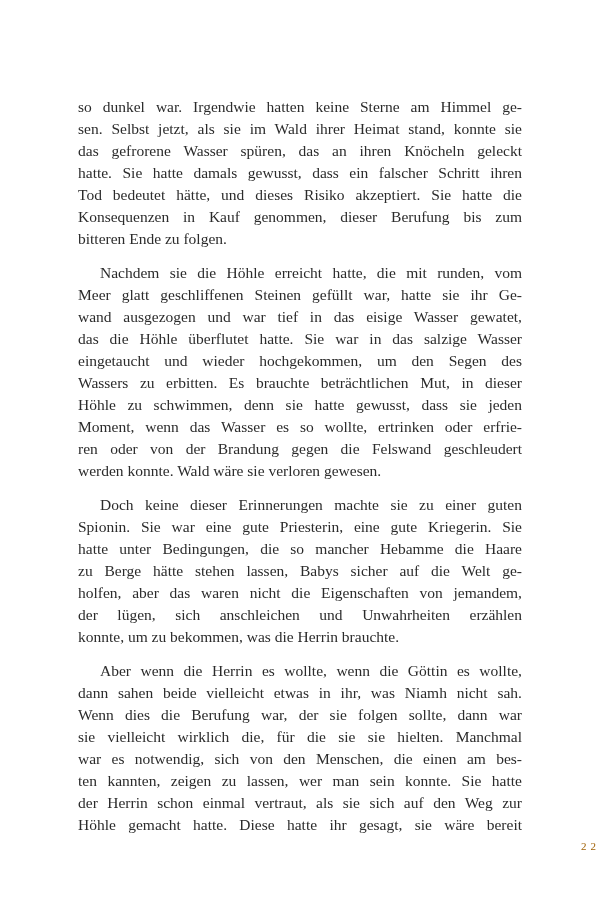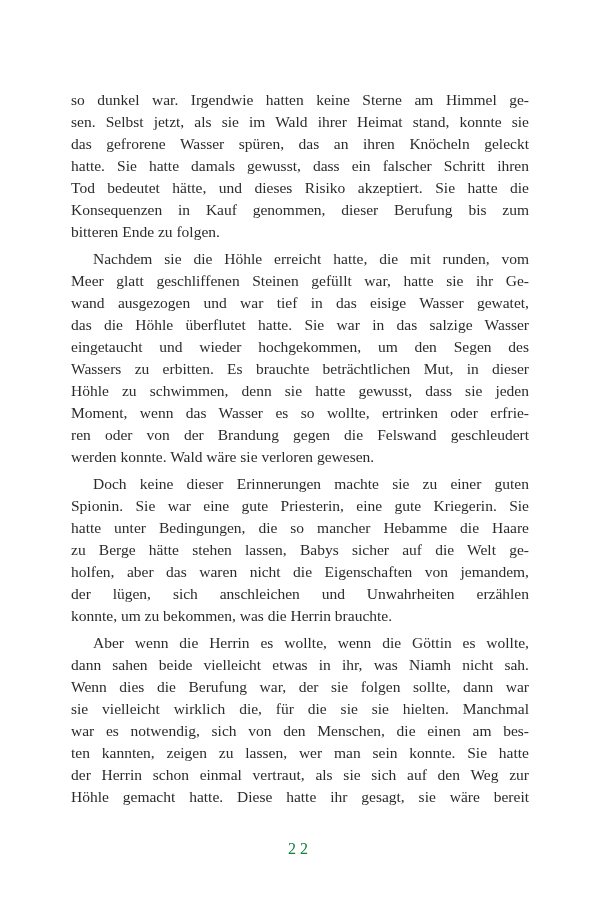--- a/index.html
+++ b/index.html
@@ -16,21 +16,21 @@
     font-family: "Liberation Serif", "DejaVu Serif", serif;
     color: #2b2b2b;
   }
   .text-block {
     position: absolute;
     left: 66px;
     top: 84px;
     width: 468px;
   }
   .paragraph {
-    margin: 5px;
+    margin: 12px;
     padding: 0;
   }
   .line {
     height: 22px;
     line-height: 22px;
     font-size: 15.5px;
     text-align: justify;
     text-align-last: justify;
     overflow: hidden;
     white-space: normal;
@@ -40,24 +40,24 @@
     font-family: Liberation Serif, serif;
   }
   .line.indent {
     padding-left: 22px;
   }
   .page-number {
     position: absolute;
     left: 0;
     top: 840px;
     width: 600px;
-    text-align: center;
-    font-size: 16px;
+    text-align: right;
+    font-size: 11px;
     letter-spacing: 4px;
-    color: #15803d;
+    color: #a16207;
   }
 </style>
 </head>
 <body>
 
 <div class="book-page">
   <div class="text-block">
       <div class="paragraph">
         <div class="line">so dunkel war. Irgendwie hatten keine Sterne am Himmel ge-</div>
         <div class="line">sen. Selbst jetzt, als sie im Wald ihrer Heimat stand, konnte sie</div>

